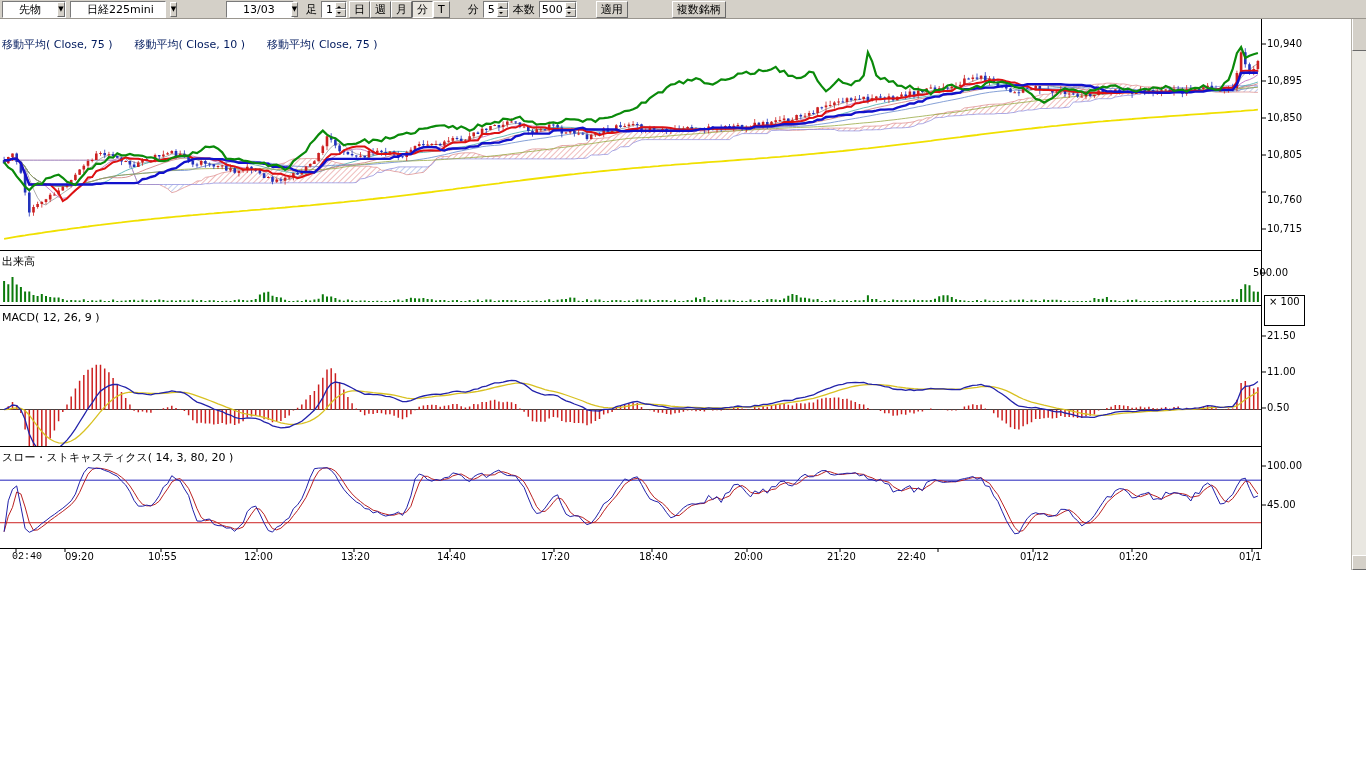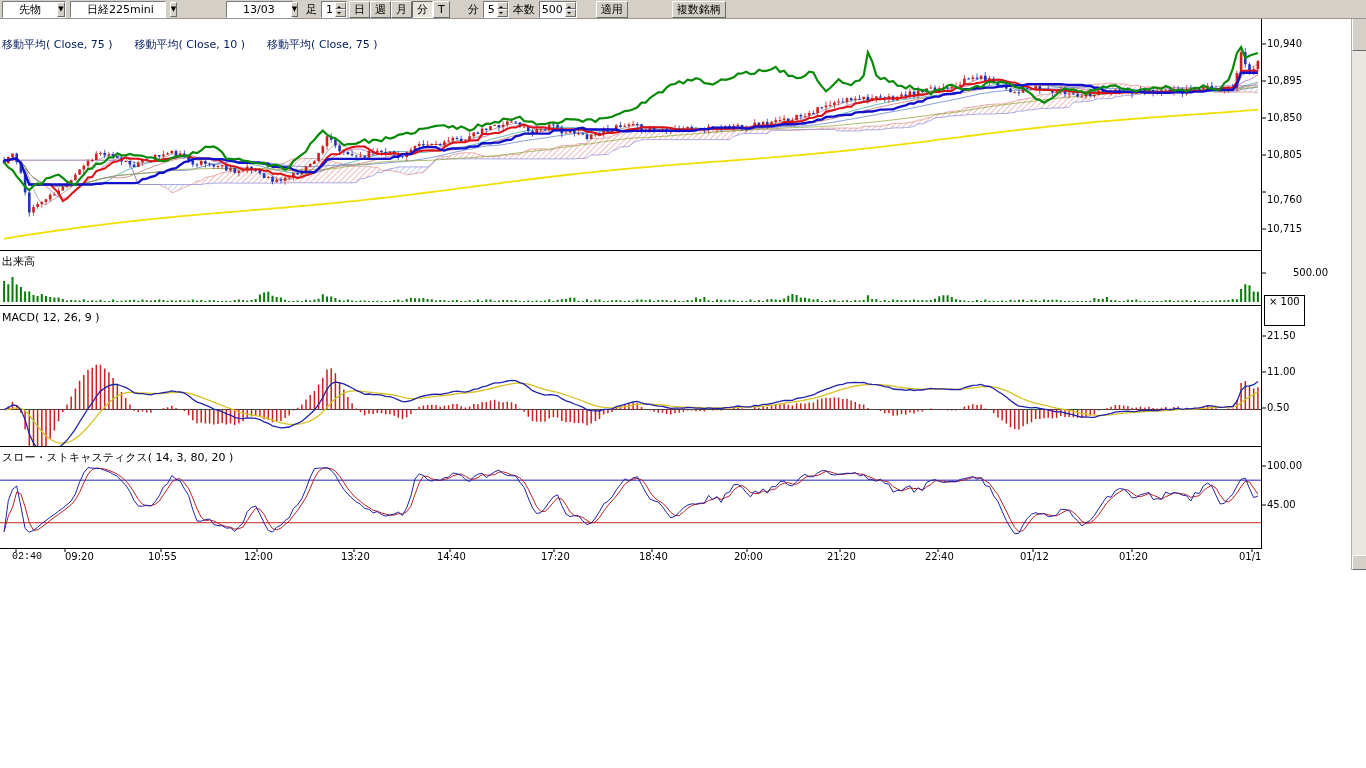--- a/index.html
+++ b/index.html
@@ -146,37 +146,37 @@
   <div class="ptitle" style="top:254px">出来高</div>
   <div class="ptitle" style="top:311px">MACD( 12, 26, 9 )</div>
   <div class="ptitle" style="top:450px">スロー・ストキャスティクス( 14, 3, 80, 20 )</div>
   <div class="mult">× 100</div>
 <div class="ylab" style="left: 1267px; top: 38px;">10,940</div>
     <div class="ylab" style="left: 1267px; top: 75px;">10,895</div>
     <div class="ylab" style="left: 1267px; top: 112px;">10,850</div>
     <div class="ylab" style="left: 1267px; top: 149px;">10,805</div>
     <div class="ylab" style="left: 1267px; top: 186px; margin-top: 8px;">10,760</div>
     <div class="ylab" style="left: 1267px; top: 223px;">10,715</div>
-    <div class="ylab" style="left: 1253px; top: 267px; margin-left: 40px;">500.00</div>
+    <div class="ylab" style="left: 1253px; top: 267px;">500.00</div>
     <div class="ylab" style="left: 1267px; top: 329.985px;">21.50</div>
     <div class="ylab" style="left: 1267px; top: 365.985px;">11.00</div>
     <div class="ylab" style="left: 1267px; top: 401.986px;">0.50</div>
     <div class="ylab" style="left: 1267px; top: 460px;">100.00</div>
     <div class="ylab" style="left: 1267px; top: 499px;">45.00</div>
     <div class="xlab" style="left: 12px; font-family: Liberation Mono, monospace;">02:40</div>
     <div class="xlab" style="left: 65px; text-align: center;">09:20</div>
     <div class="xlab" style="left: 148px;">10:55</div>
     <div class="xlab" style="left: 244px;">12:00</div>
     <div class="xlab" style="left: 341px;">13:20</div>
     <div class="xlab" style="left: 437px;">14:40</div>
     <div class="xlab" style="left: 541px;">17:20</div>
     <div class="xlab" style="left: 639px;">18:40</div>
     <div class="xlab" style="left: 734px;">20:00</div>
     <div class="xlab" style="left: 827px;">21:20</div>
-    <div class="xlab" style="left: 925px;">22:40</div>
+    <div class="xlab" style="left: 897px;">22:40</div>
     <div class="xlab" style="left: 1020px;">01/12</div>
     <div class="xlab" style="left: 1119px;">01:20</div>
     <div class="xlab" style="left: 1239px;">01/1</div>
   </div>
 
 <div class="toolbar">
   <div class="combo" style="width:64px">
     <span class="combo-text">先物</span>
     <span class="combo-arrow">▼</span>
   </div>

